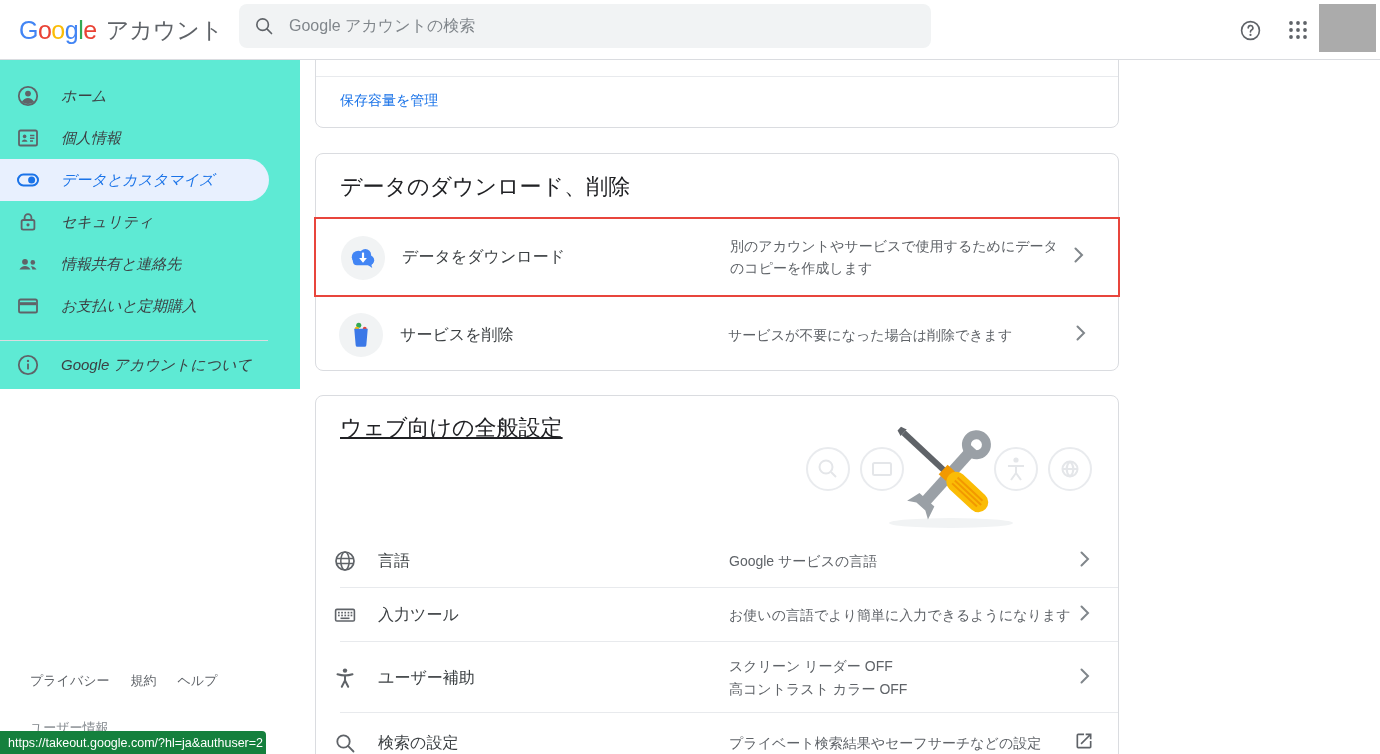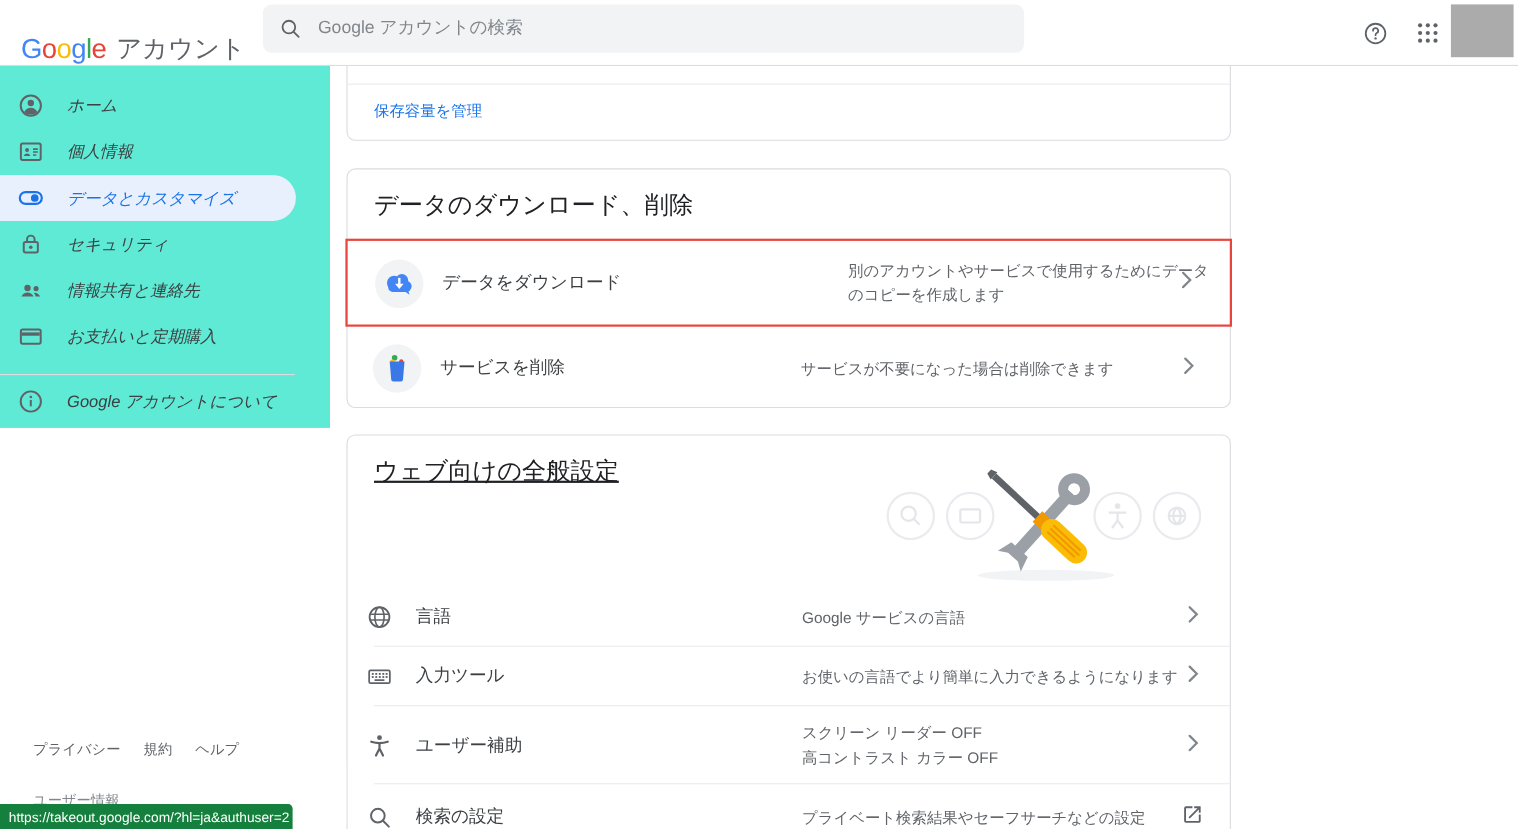--- a/index.html
+++ b/index.html
@@ -3,21 +3,21 @@
 <meta charset="utf-8">
 <style>
   * { margin:0; padding:0; box-sizing:border-box; }
   html,body { background:#fff; }
   body { font-family:"Liberation Sans", sans-serif; color:#202124; }
   .screen { position:relative; width:1380px; height:754px; background:#fff; overflow:hidden; }
 
   
   .header { position:absolute; left:0; top:0; width:1380px; height:60px; background:#fff;
             border-bottom:1px solid #dadce0; z-index:10; }
-  .logo { position:absolute; left:19px; top:0; height:60px; display:flex; align-items:flex-end; }
+  .logo { position:absolute; left:19px; top:0; height:60px; display:flex; align-items:center; }
   .logo .gletters { font-size:25px; letter-spacing:-0.5px; font-weight:500; }
   .logo .product { font-size:23px; color:#5f6368; margin-left:9px; font-weight:400; }
   .searchbar { position:absolute; left:239px; top:4px; width:692px; height:44px; background:#f1f3f4;
                border-radius:8px; display:flex; align-items:center; padding:0 14px; }
   .searchbar input { flex:1; border:none; outline:none; background:transparent; font-size:16px;
                      margin-left:14px; color:#3c4043; font-family:inherit; }
   .searchbar input::placeholder { color:#80868b; opacity:1; }
   .hdr-btn { position:absolute; top:0; height:60px; display:flex; align-items:center; justify-content:center; cursor:pointer; }
   .avatar-block { position:absolute; left:1319px; top:4px; width:57px; height:48px; background:#ababab; }
 
@@ -227,21 +227,21 @@
               <circle cx="25" cy="14" r="7.5"></circle>
               <circle cx="30" cy="21" r="6.5"></circle>
               <rect x="9" y="17" width="26" height="10.5" rx="5.2"></rect>
               <path d="M27 26 l7 5 -2-7z"></path>
             </g>
             <rect x="20.6" y="11" width="2.8" height="7.5" fill="#fff"></rect>
             <path d="M17 18 h10 L22 24z" fill="#fff"></path>
           </svg>
         </span>
         <span class="row-label" style="left:86px;">データをダウンロード</span>
-        <span class="row-desc" style="left:414px; width:340px;margin-left:41px;">別のアカウントやサービスで使用するためにデータのコピーを作成します</span>
+        <span class="row-desc" style="left:414px; width:340px;">別のアカウントやサービスで使用するためにデータのコピーを作成します</span>
         <span class="row-chevron" style="right:34px;">
           <svg width="10" height="16" viewBox="0 0 10 16">
               <path d="M1.5 1.5 L8 8 L1.5 14.5" fill="none" stroke="#80868b" stroke-width="2" stroke-linecap="round"></path>
             </svg>
         </span>
       </div>
 
       <div class="plain-row">
         <span class="icn-circle" style="left:23px; top:16px;">
           <svg width="30" height="32" viewBox="0 0 40 42">

